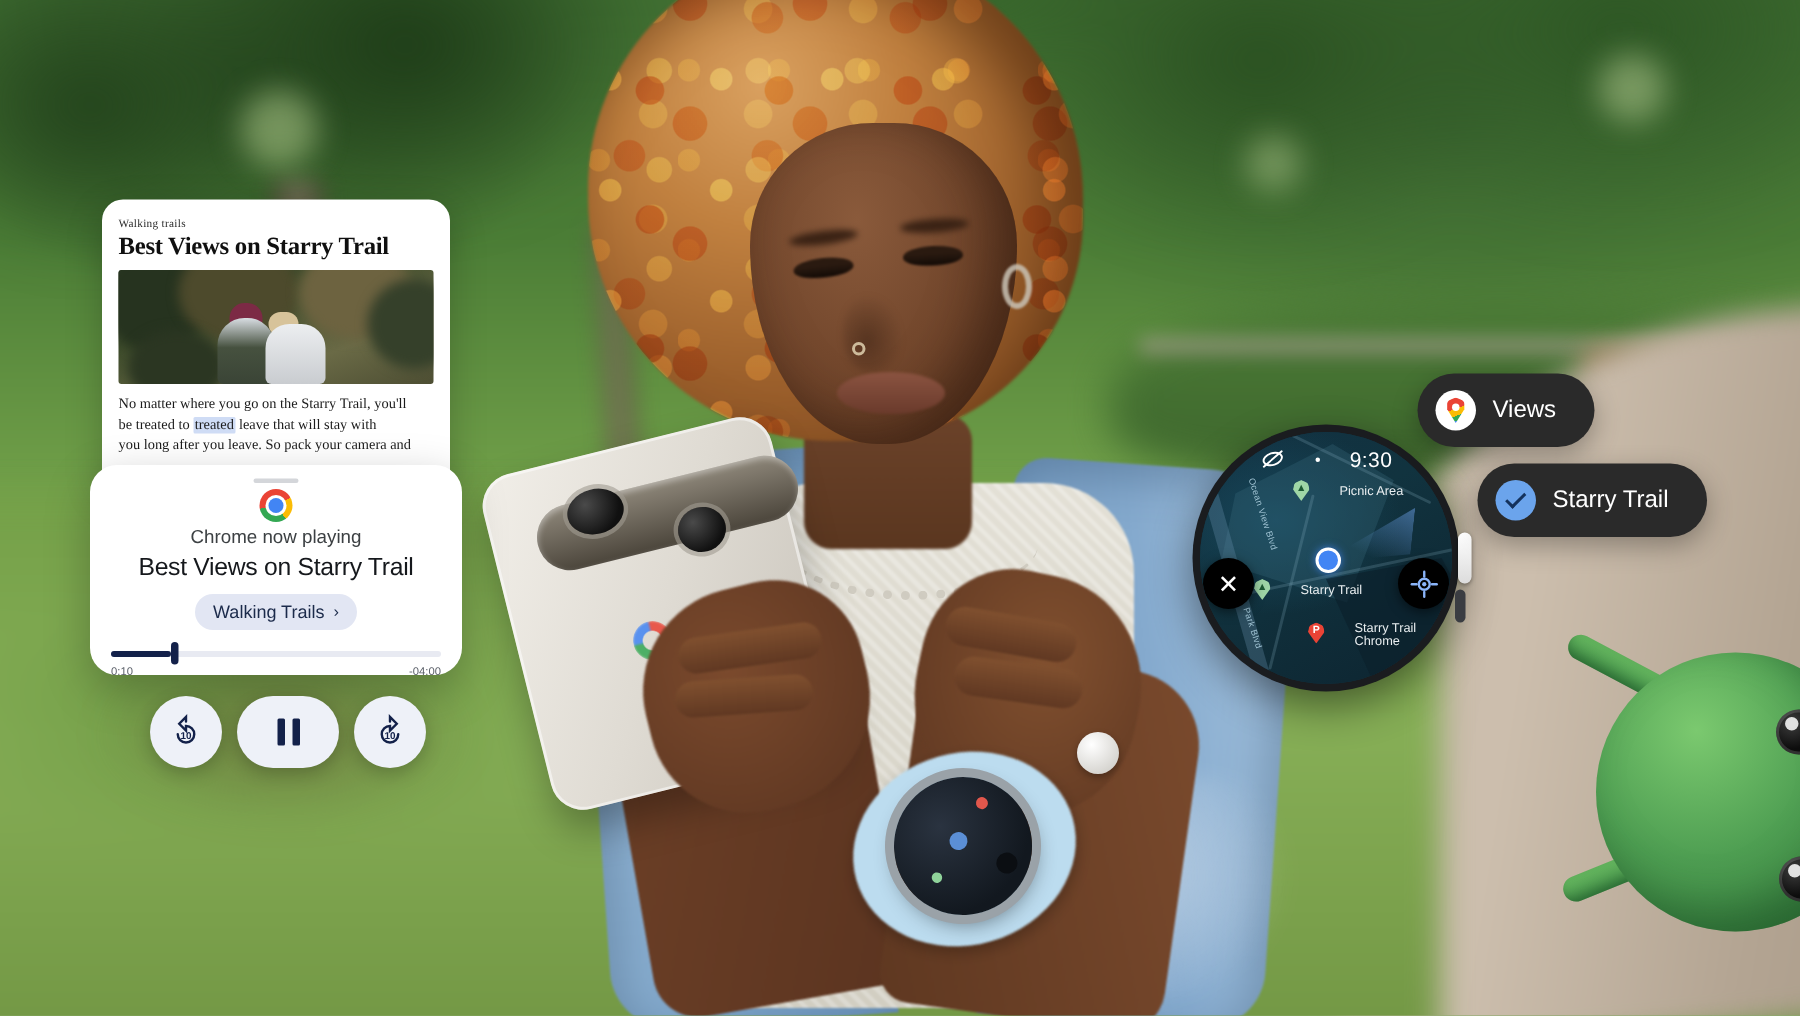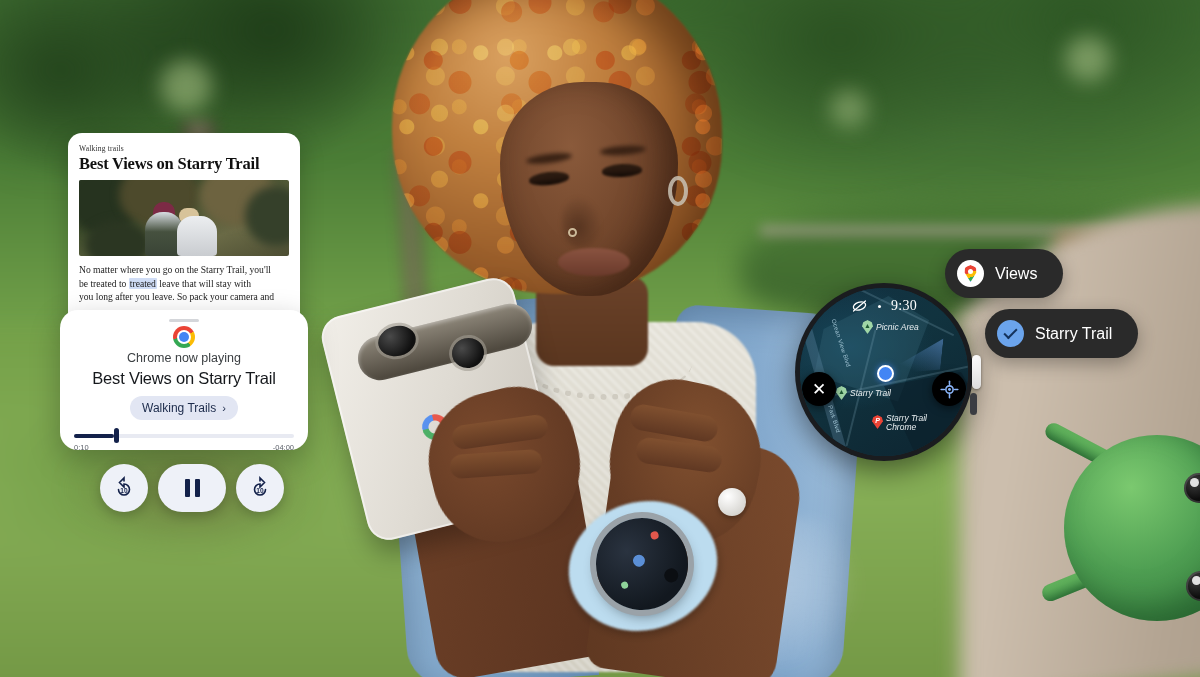--- a/index.html
+++ b/index.html
@@ -359,24 +359,24 @@
   .road-label {
     position:absolute; left:16px; top:52px; font-size:6px; color:#9fc2d2;
     transform:rotate(72deg); letter-spacing:.3px; white-space:nowrap;
   }
   .road-label2 {
     position:absolute; left:20px; top:128px; font-size:6px; color:#9fc2d2;
     transform:rotate(72deg); letter-spacing:.3px; white-space:nowrap;
   }
   .watch-status {
     position:absolute; top:10px; left:0; right:0; display:flex; justify-content:center;
-    align-items:center; gap:10px; color:#fff; font-size:14px; letter-spacing:.3px;font-family:Liberation Serif, serif;
+    align-items:center; gap:20px; color:#fff; font-size:14px; letter-spacing:.3px;
   }
   .watch-status .dot { width:3px; height:3px; border-radius:50%; background:#fff; }
-  .poi { position:absolute; display:flex; align-items:center; gap:3px;font-style:italic; }
+  .poi { position:absolute; display:flex; align-items:center; gap:20px; }
   .poi-label { font-size:8.5px; color:#e9eef0; white-space:nowrap; }
   .poi-label.two { line-height:1.1; }
   .pin {
     width:11px; height:14px; position:relative; flex:none;
   }
   .pin::before {
     content:""; position:absolute; inset:0;
     background:#9fd6a6; border-radius:50% 50% 50% 50% / 42% 42% 58% 58%;
     clip-path:polygon(50% 100%, 0% 45%, 8% 16%, 50% 0%, 92% 16%, 100% 45%);
   }

